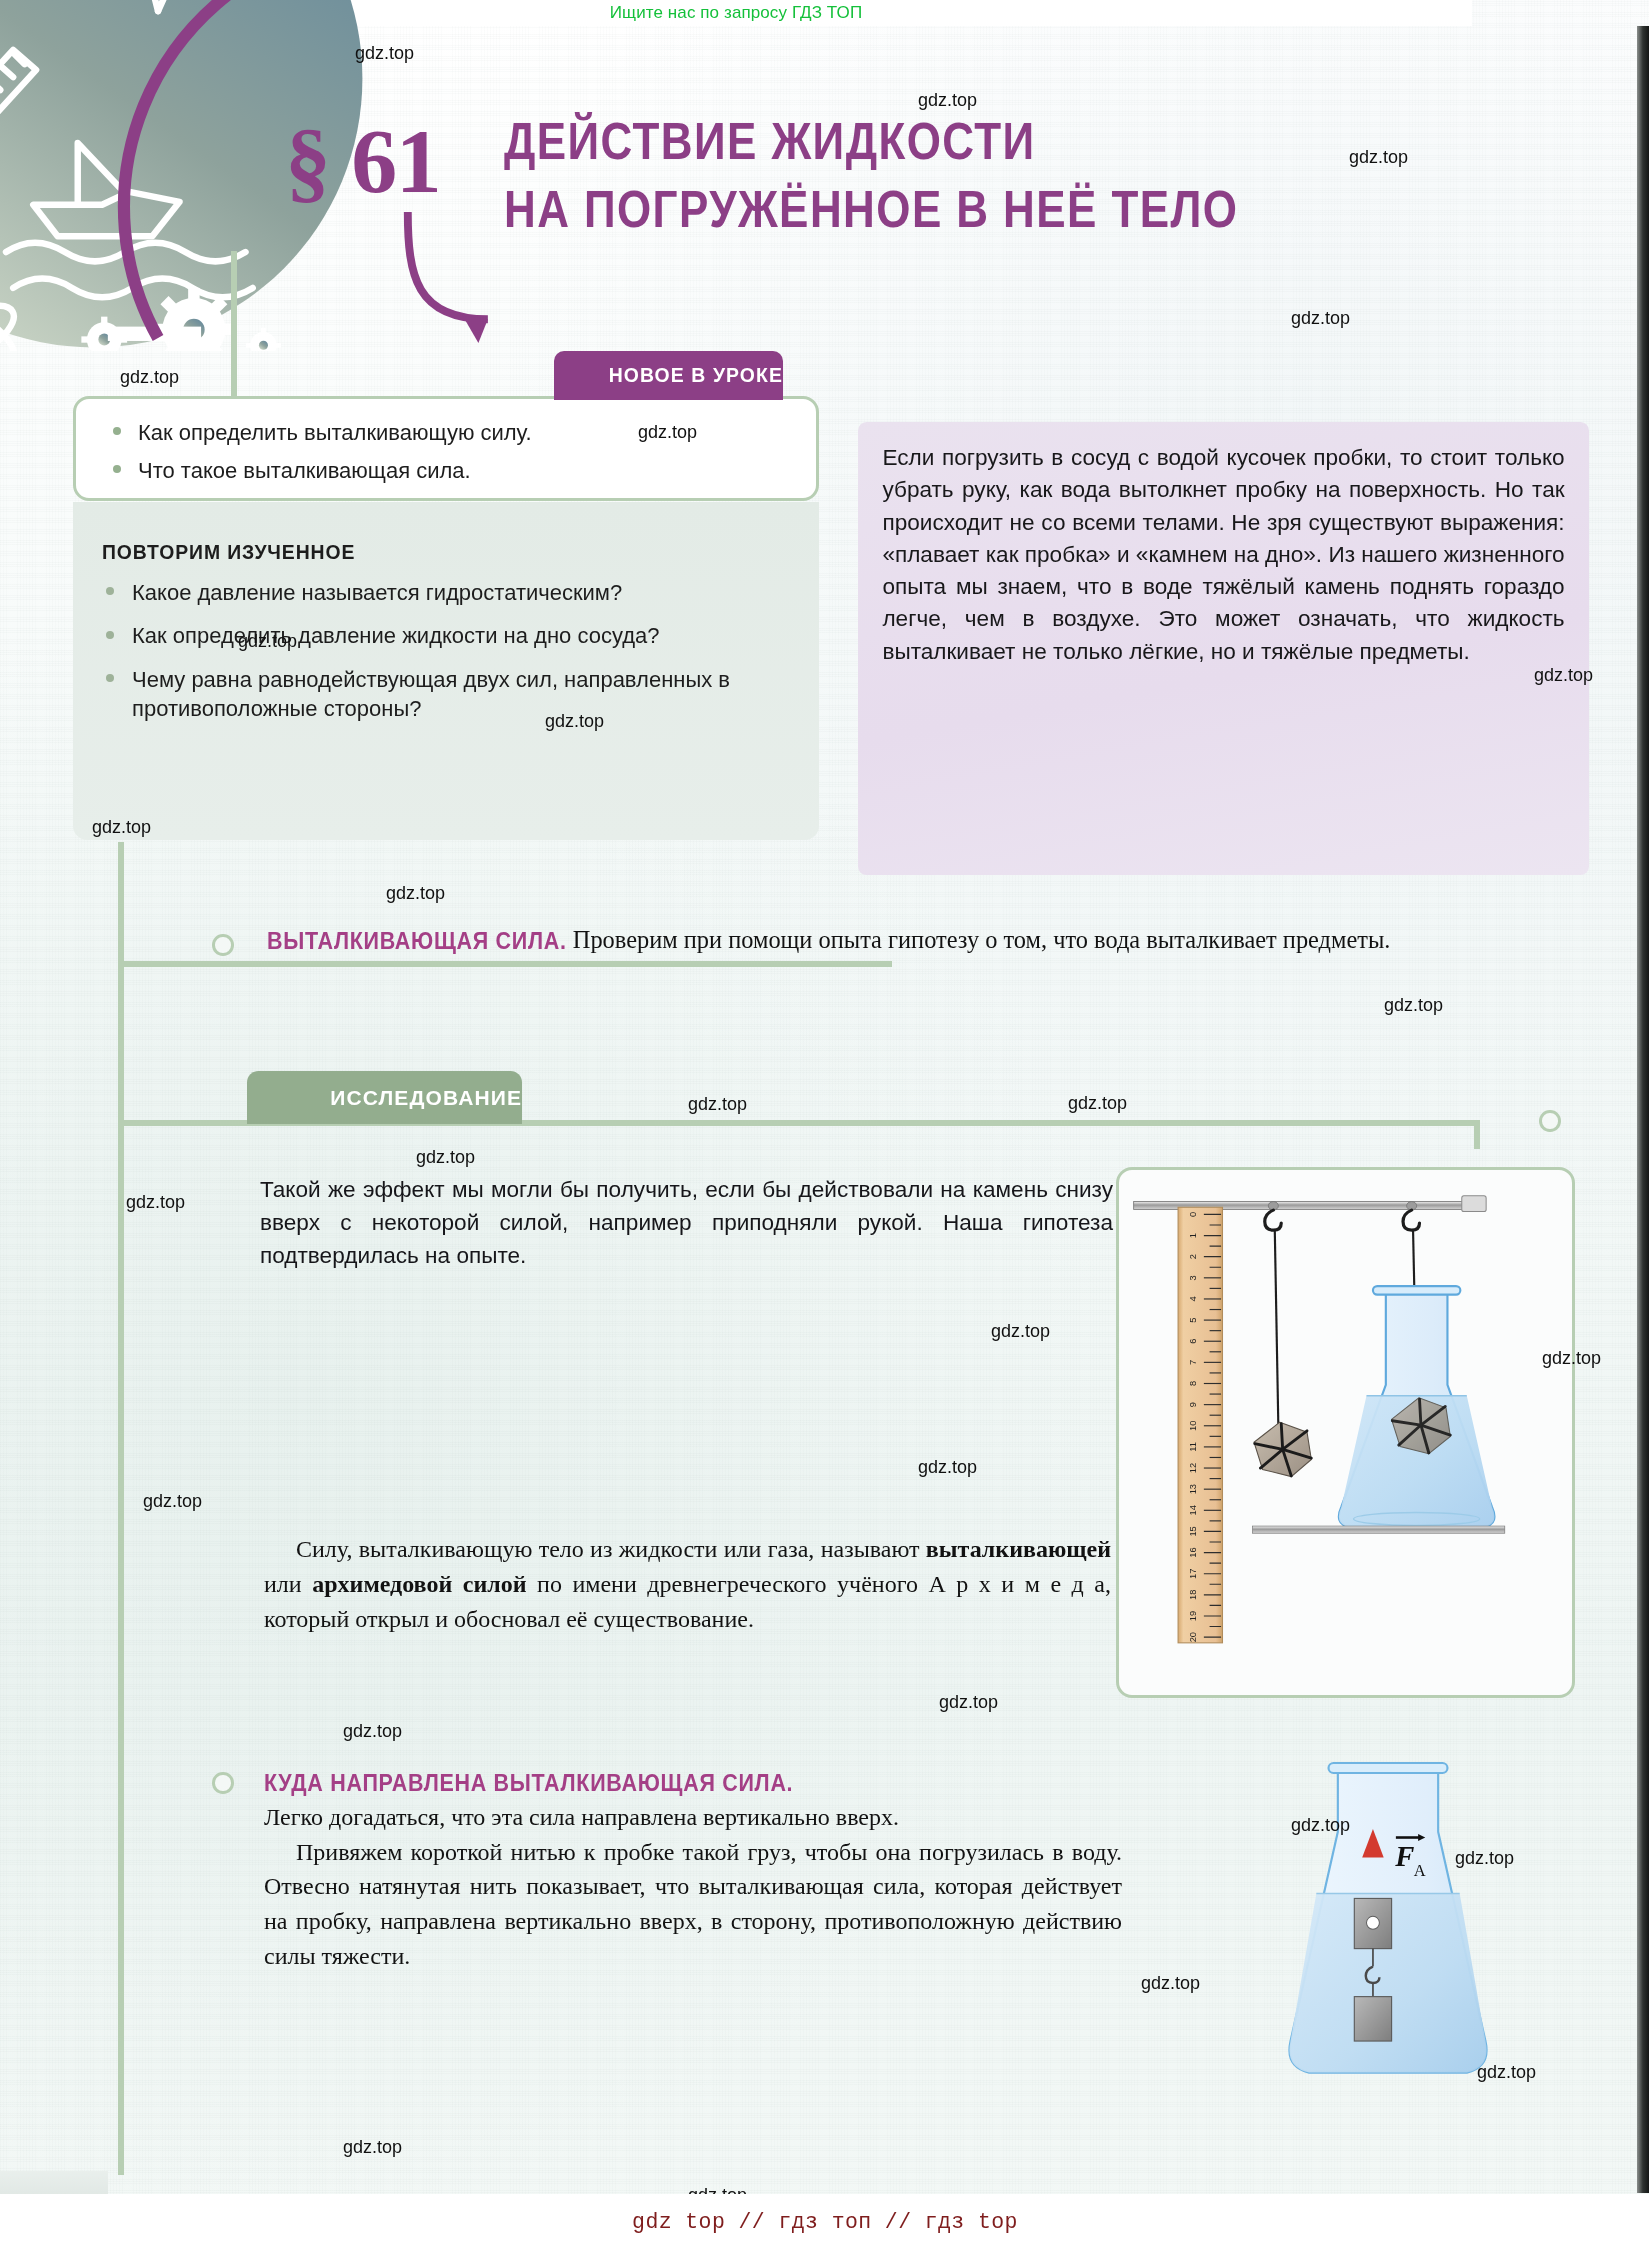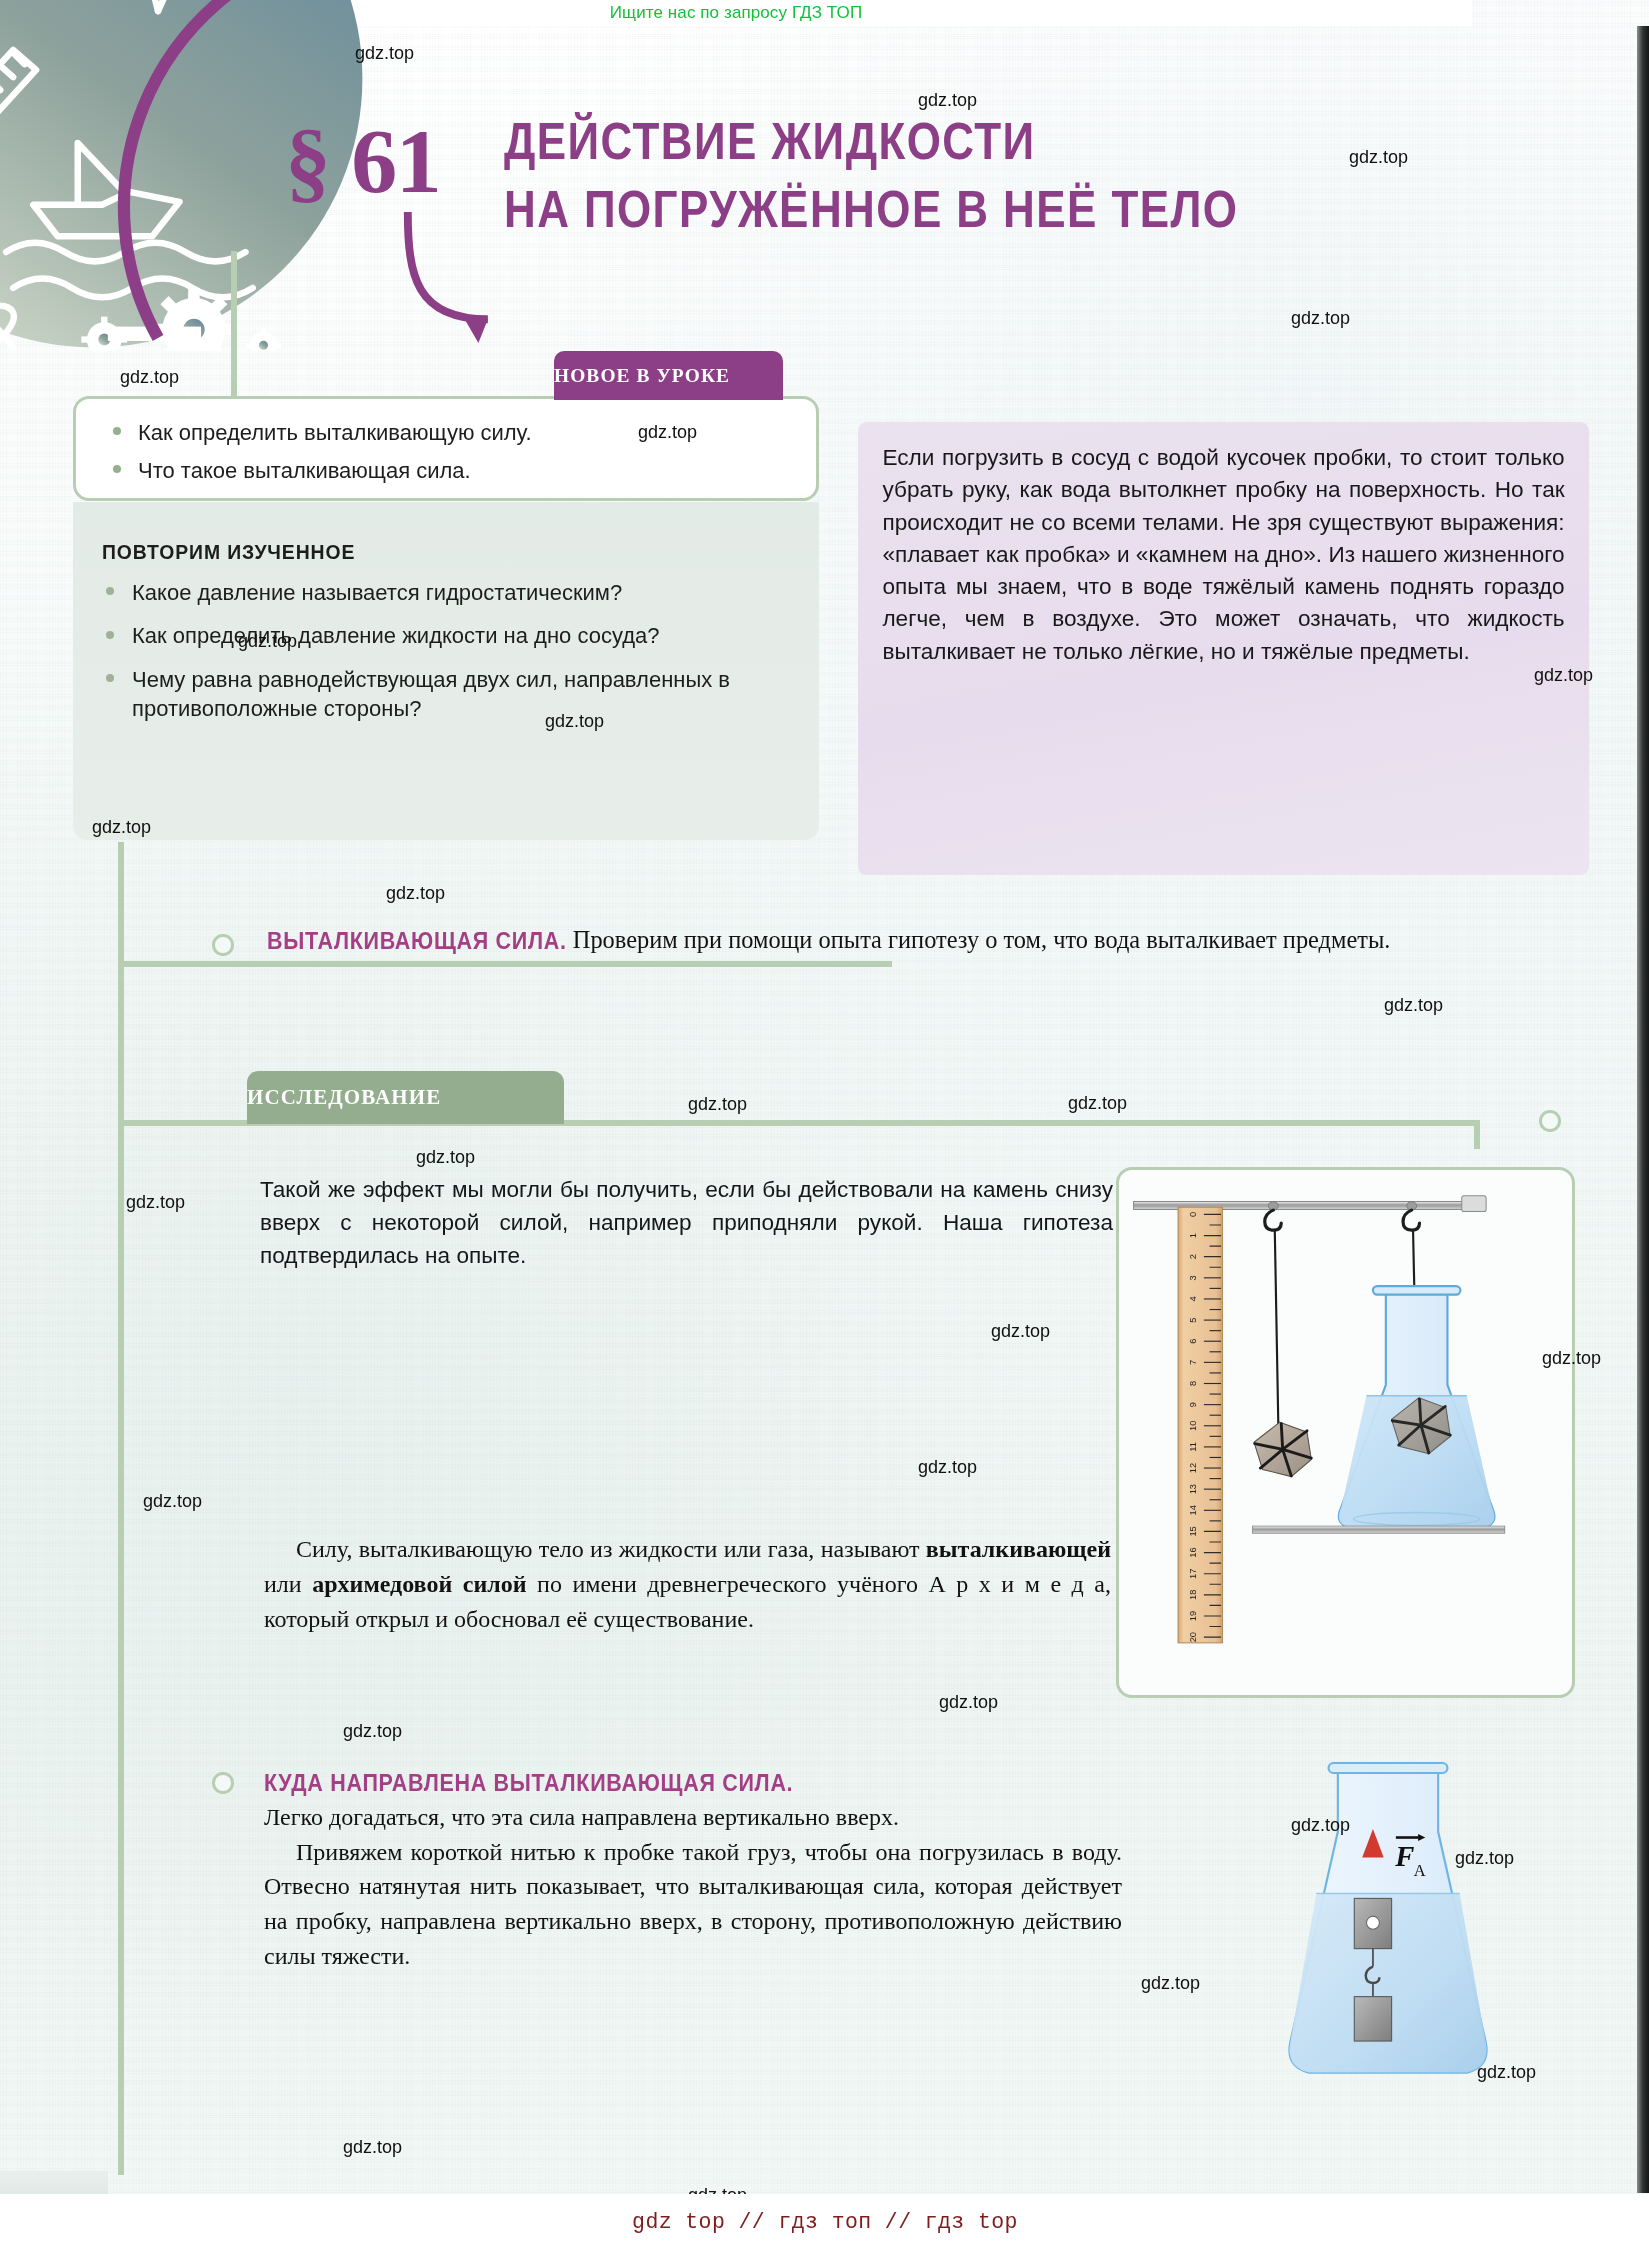--- a/index.html
+++ b/index.html
@@ -87,23 +87,23 @@
     transform-origin: left top;
   }
   .header-title .l2{ margin-top:23px; }
 
   
   .header-arrow{ position:absolute; left:402px; top:212px; }
 
   
   .badge{
     position:absolute;
-    font-family:Liberation Serif, serif;
+    font-family:Liberation Sans, sans-serif;
     font-weight:700; color:#fff; letter-spacing:1.1px;
-    display:flex; align-items:center; justify-content:flex-start;
+    display:flex; align-items:center; justify-content:flex-end;padding-left:48px;
   }
   .badge-new{
     left:554px; top:351px; width:229px; height:49px;
     background:#8c3f86;
     border-radius:10px 10px 0 0;
     font-size:19.4px;
     z-index:5;
   }
   .card-new{
     position:absolute; left:73px; top:396px; width:746px; height:105px;
@@ -171,21 +171,21 @@
     text-align:justify;
   }
   .sec-head{
     font-family:"Liberation Sans", sans-serif;
     font-weight:700; color:#a43f86; font-size:21.5px; letter-spacing:0.7px;
     transform:scaleY(1.12); display:inline-block;
   }
 
   
   .badge-research{
-    left:247px; top:1071px; width:317px; height:53px;
+    left:247px; top:1071px; width:275px; height:53px;
     background:#93ad8e;
     border-radius:11.5px 11.5px 0 0;
     font-size:21px;
     z-index:5;
   }
   .research-rule{
     position:absolute; left:118px; top:1120px; width:1362px; height:5.7px;
     background:#b7ceb3;
   }
   .research-text{

